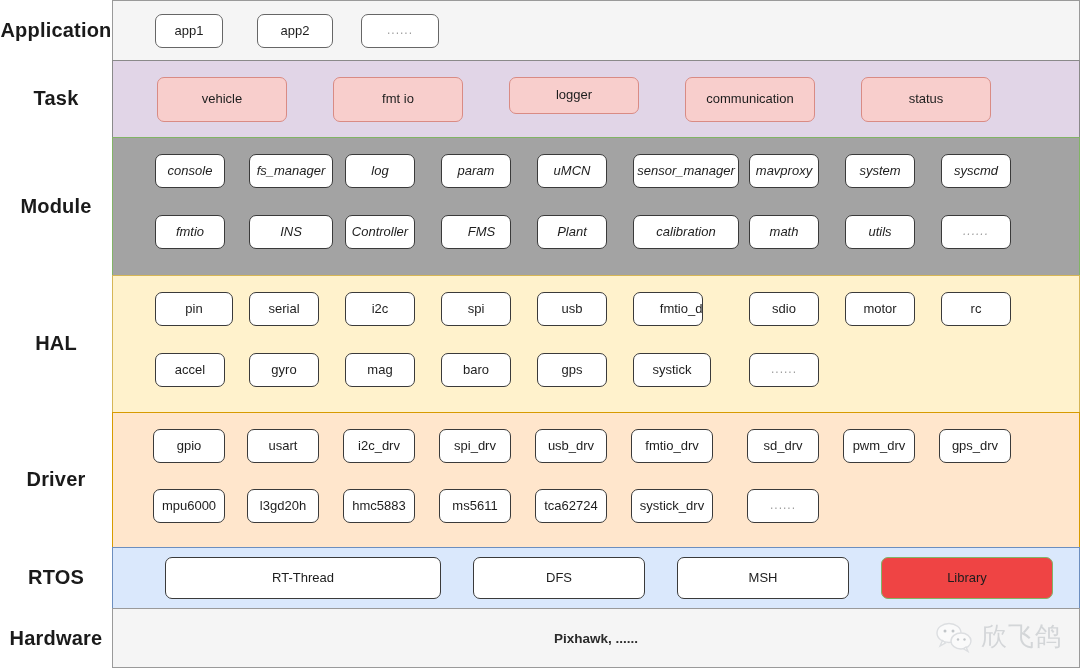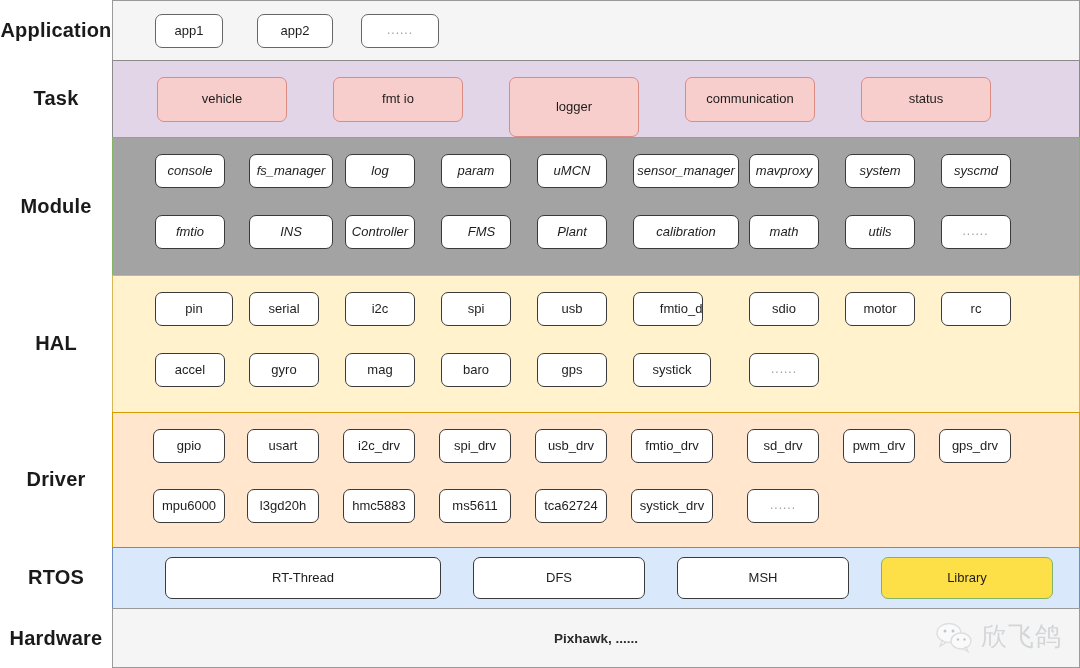--- a/index.html
+++ b/index.html
@@ -79,21 +79,21 @@
     line-height: 1.1;
     white-space: nowrap;
     overflow: hidden;
   }
   .node.plain-grey { border-color: #666666; }
   .node.task-node {
     background: #f8cecc;
     border-color: #d98b84;
   }
   .node.lib-node {
-    background: #fde047;
+    background: #ef4444;
     border-color: #82b366;
   }
   .node.ellipsis {
     color: #9d9d9d;
     font-size: 12px;
     letter-spacing: 1px;
   }
   .hw-text {
     position: absolute;
     width: 100%;
@@ -134,21 +134,21 @@
           <div class="node plain-grey ellipsis" style="left: 248px; top: 13px; width: 78px; height: 34px;">......</div>
         </div>
       </div>
     </div>
     <div class="row lay-task" style="top: 60px; height: 77px;">
       <div class="row-label">Task</div>
       <div class="row-body">
         <div class="row-inner">
           <div class="node task-node" style="left: 44px; top: 16px; width: 130px; height: 45px;">vehicle</div>
           <div class="node task-node" style="left: 220px; top: 16px; width: 130px; height: 45px;">fmt io</div>
-          <div class="node task-node" style="left: 396px; top: 16px; width: 130px; height: 60px;">logger</div>
+          <div class="node task-node" style="left: 396px; top: 16px; width: 130px; height: 37px;">logger</div>
           <div class="node task-node" style="left: 572px; top: 16px; width: 130px; height: 45px;">communication</div>
           <div class="node task-node" style="left: 748px; top: 16px; width: 130px; height: 45px;">status</div>
         </div>
       </div>
     </div>
     <div class="row lay-module" style="top: 137px; height: 138px;">
       <div class="row-label">Module</div>
       <div class="row-body">
         <div class="row-inner">
           <div class="node" style="left: 42px; top: 16px; width: 70px; height: 34px;">console</div>

